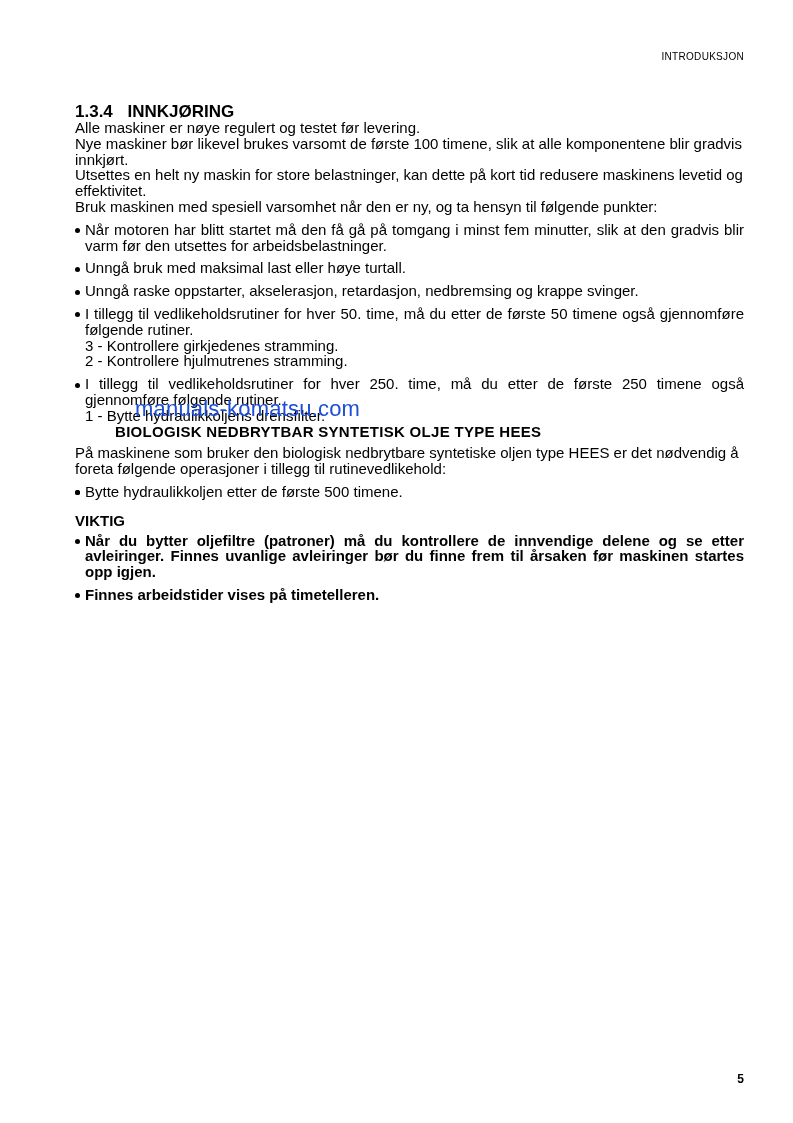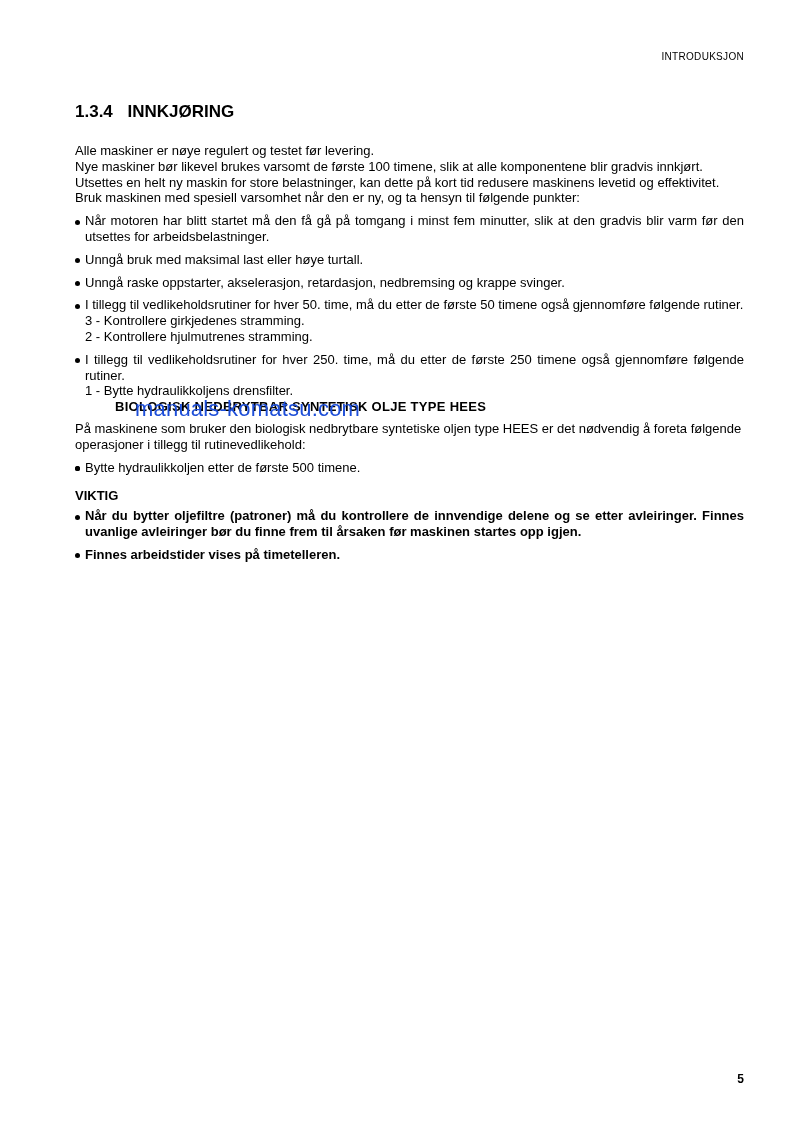--- a/index.html
+++ b/index.html
@@ -10,22 +10,22 @@
     .running-head {
       position: absolute; top: 51px; right: 49px;
       font-size: 10px; letter-spacing: 0.3px;
     }
     .section-title {
       position: absolute; left: 75px; top: 102px;
       font-size: 17px; font-weight: bold; margin: 0; text-align: center;
     }
     .section-title .num { margin-right: 10px; }
     .content {
-      position: absolute; left: 75px; top: 143px; width: 669px;
-      font-size: 13px; line-height: 15.8px;
+      position: absolute; left: 75px; top: 120px; width: 669px;
+      font-size: 15px; line-height: 15.8px;
     }
     .content p { margin: 0; }
     .bullets { list-style: none; margin: 0; padding: 0; }
     .bullets li { position: relative; padding-left: 10px; margin-top: 7px; text-align: justify; }
     .bullets li .dot {
       position: absolute; left: 0; top: 6.5px;
       width: 5px; height: 5px; border-radius: 50%; background: #000;
     }
     .bullets.first { margin-top: 6px; }
     .sub { display: block; }

